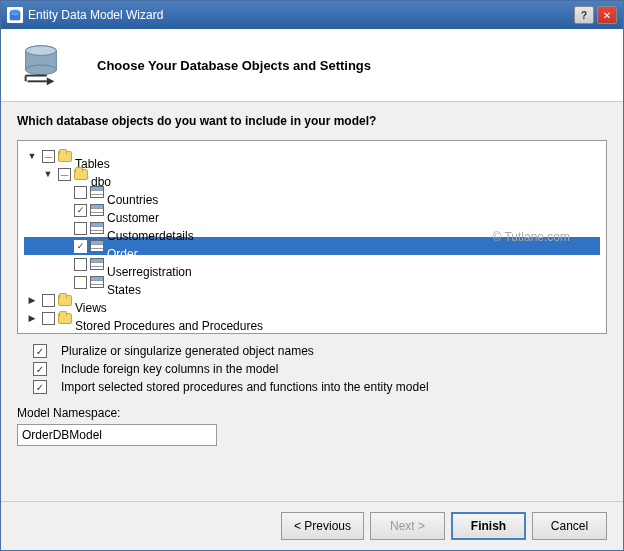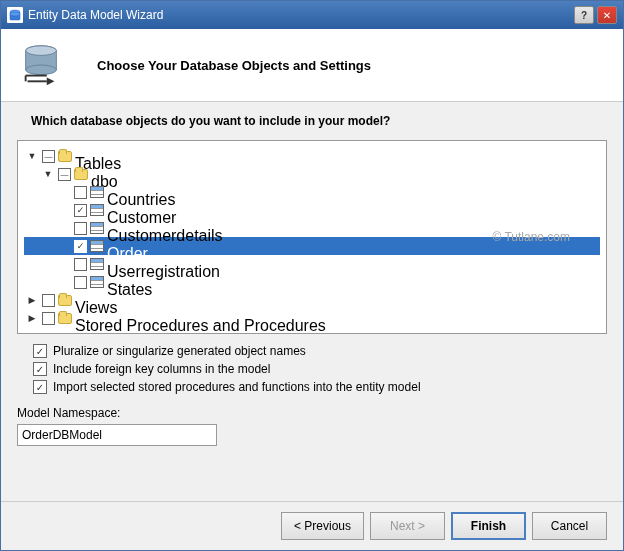--- a/index.html
+++ b/index.html
@@ -105,21 +105,20 @@
       padding: 12px 16px;
       display: flex;
       flex-direction: column;
       gap: 8px;
     }
     .section-label {
       font-size: 12px;
       font-weight: bold;
       color: #000;
       margin-bottom: 4px;
-      margin-left: 14px;
     }
     .tree-container {
       border: 1px solid #999;
       background: white;
       padding: 6px;
       min-height: 190px;
       position: relative;
       overflow: auto;
     }
     .watermark {
@@ -211,35 +210,35 @@
       top: -3px;
       left: 0;
       width: 6px;
       height: 4px;
       background: #f5d76e;
       border: 1px solid #c9aa39;
       border-bottom: none;
       border-radius: 2px 2px 0 0;
     }
     .node-label {
-      font-size: 16px;
+      font-size: 12px;
       margin-top: 16px;
     }
     .indent1 { padding-left: 16px; }
     .indent2 { padding-left: 32px; }
     .options-section {
       display: flex;
       flex-direction: column;
       gap: 4px;
       margin-top: 2px;
     }
     .checkbox-option {
       display: flex;
       align-items: center;
-      gap: 6px;
+      gap: 14px;
       padding-left: 16px;
     }
     .check-square {
       width: 14px;
       height: 14px;
       border: 1px solid #666;
       background: white;
       display: flex;
       align-items: center;
       justify-content: center;

